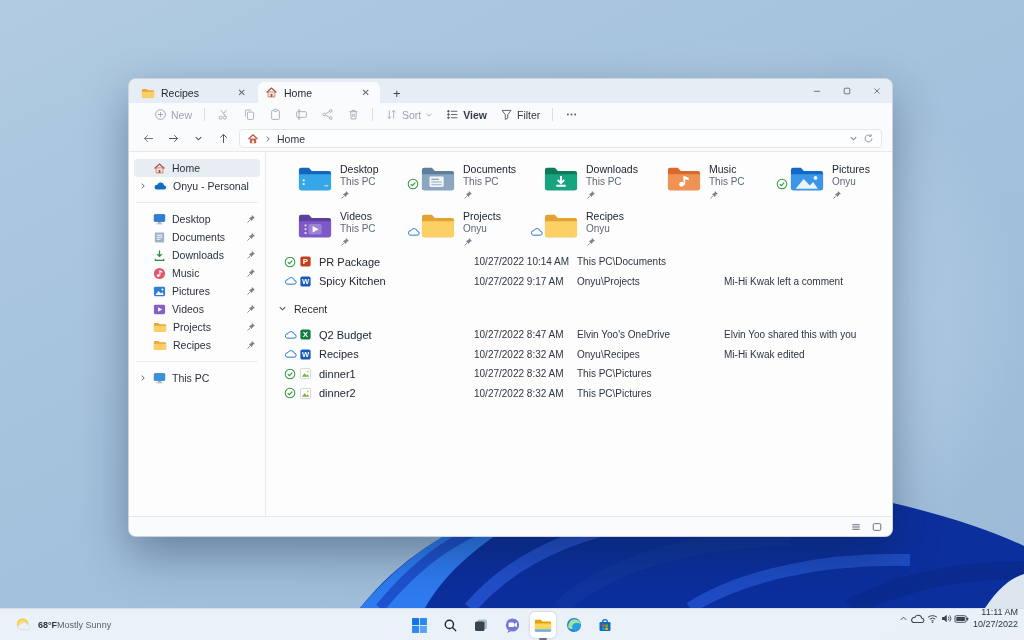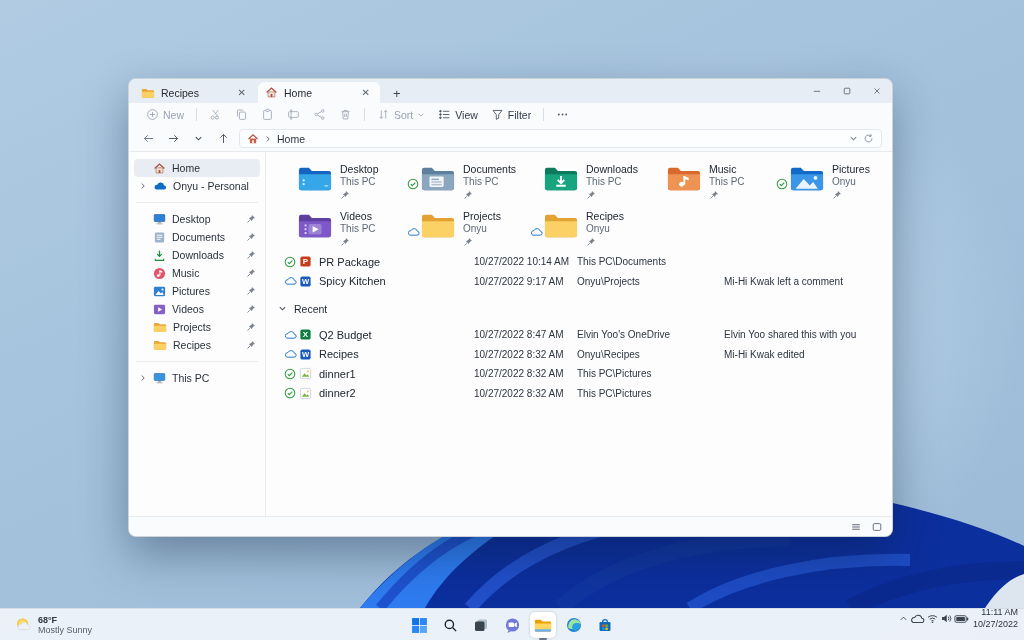--- a/index.html
+++ b/index.html
@@ -21,21 +21,21 @@
   .tabbar { height:24px; background:#e7edf4; display:flex; align-items:flex-end; padding-left:5px; position:relative; flex:0 0 auto; }
   .tab { width:122px; height:21px; display:flex; align-items:center; gap:6px; padding:0 7px;
     border-radius:6px 6px 0 0; font-size:10.5px; color:#2b3publish440; }
   .tab.active { background:#f9fbfd; }
   .tab .tab-label { flex:1; white-space:nowrap; overflow:hidden; }
   .tab .tab-close { color:#5a6470; font-size:10px; line-height:1; padding:1px 3px; border-radius:3px; }
   .newtab { margin:0 0 3px 8px; color:#3b4450; font-size:13px; line-height:1; padding:0 5px; }
   .wincontrols { position:absolute; right:0; top:0; height:24px; display:flex; }
   .wc { width:30px; height:24px; display:flex; align-items:center; justify-content:center; color:#3b4450; }
 
-  .toolbar { height:23px; background:#f9fbfd; display:flex; align-items:center; padding:0 11px; gap:1px; flex:0 0 auto;text-align:right; }
+  .toolbar { height:23px; background:#f9fbfd; display:flex; align-items:center; padding:0 19px; gap:1px; flex:0 0 auto;text-align:right; }
   .tbtn { display:flex; align-items:center; gap:4px; padding:2px 6px; border-radius:4px; color:#9aa3b2; }
   .tbtn.dark { color:#3f4document4document; color:#40familiar4a56; }
   .tbtn .lbl { font-size:10.5px; }
   .tsep { width:1px; height:13px; background:#d9dfe7; margin:0 5px; }
 
   .navrow { height:26px; display:flex; align-items:center; gap:7px; padding:0 10px; background:#f9fbfd;
     border-bottom:1px solid #e6eaef; flex:0 0 auto; }
   .navbtn { display:flex; align-items:center; justify-content:center; width:18px; height:18px; border-radius:4px; color:#4a5563; }
   .addrbar { flex:1; height:19px; background:#fdfeff; border:1px solid #e2e7ed; border-radius:4px;
     display:flex; align-items:center; gap:5px; padding:0 7px; }
@@ -77,21 +77,21 @@
   .frow .f-note { flex:1; font-size:10px; color:#2c3540; }
 
   .statusbar { height:20px; border-top:1px solid #e6eaef; background:#f9fbfd; display:flex;
     justify-content:flex-end; align-items:center; gap:9px; padding:0 9px; flex:0 0 auto; }
 
   
   #taskbar { position:absolute; left:0; bottom:0; width:1024px; height:32px;
     background:rgba(238,243,249,.96); border-top:1px solid rgba(200,210,220,.6); }
   .tk-weather { position:absolute; left:8px; top:3px; height:26px; display:flex; align-items:center; gap:6px;
     padding:0 6px; border-radius:4px; }
-  .tk-wtxt { display:flex; flex-direction:column; line-height:1.15; }
+  .tk-wtxt { display:flex; flex-direction:row; line-height:1.15; }
   .tk-temp { font-size:9px; font-weight:bold; color:#2c3540; }
   .tk-cond { font-size:9px; color:#55606c; }
   .tk-apps { position:absolute; left:50%; top:3px; transform:translateX(-50%); display:flex; gap:5px; }
   .tk-app { width:26px; height:26px; border-radius:5px; display:flex; align-items:center; justify-content:center; position:relative; }
   .tk-app.active { background:#fff; box-shadow:0 0 3px rgba(0,0,0,.18); }
   .tk-app.active::after { content:""; position:absolute; bottom:-2px; left:9px; width:8px; height:2px; border-radius:2px; background:#6b7685; }
   .tk-tray { position:absolute; right:6px; top:0; height:19px; display:flex; align-items:center; gap:1px; }
   .tk-clock { text-align:right; font-size:9px; line-height:1.25; color:#2c3540; padding-left:3px; }
 </style>
 </head>
@@ -233,21 +233,21 @@
       </div>
       <div class="tbtn dark" style="color:#40busy4a56;">
         <span class="icn">
             <svg width="13" height="13" viewBox="0 0 16 16" stroke="#4a5462" fill="#4a5462" stroke-width="1.1">
               <circle cx="3" cy="4" r="1"></circle>
               <circle cx="3" cy="8" r="1"></circle>
               <circle cx="3" cy="12" r="1"></circle>
               <path d="M6 4 H14 M6 8 H14 M6 12 H14" fill="none"></path>
             </svg>
           </span>
-        <span class="lbl" style="color:#333c48;">View</span>
+        <span class="lbl" style="color:#333c48;font-weight:bold;">View</span>
       </div>
       <div class="tbtn dark">
         <span class="icn">
             <svg width="13" height="13" viewBox="0 0 16 16">
               <path d="M2.5 3 H13.5 L9.5 8.2 V12.5 L6.5 14 V8.2 Z" fill="none" stroke="#4a5462" stroke-width="1.1"></path>
             </svg>
           </span>
         <span class="lbl" style="color:#333c48;">Filter</span>
       </div>
       <div class="tsep"></div>

